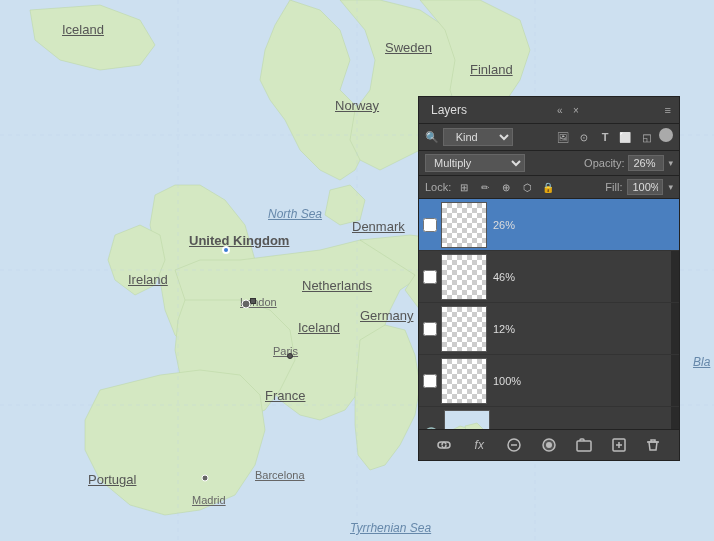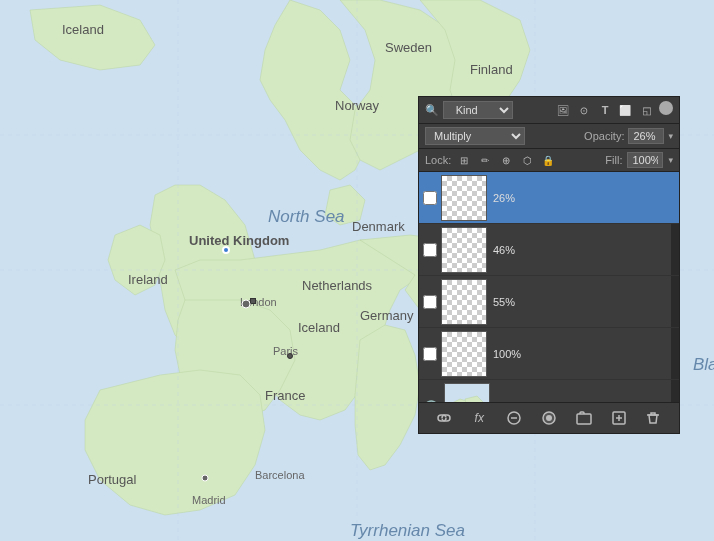--- a/index.html
+++ b/index.html
@@ -264,29 +264,30 @@
     }
 
     
     .map-label {
       position: absolute;
       color: #444;
       font-size: 12px;
       font-family: Arial, sans-serif;
       pointer-events: none;
       white-space: nowrap;
+      text-decoration: underline;
     }
 
     .map-label.country {
       font-size: 13px;
       color: #555;
     }
 
     .map-label.sea {
-      font-size: 17px;
+      font-size: 12px;
       color: #6688aa;
       font-style: italic;
     }
 
     .location-dot {
       position: absolute;
       width: 8px;
       height: 8px;
       background: #3a7bd5;
       border-radius: 50%;
@@ -378,20 +379,30 @@
   </div>
   <div style="position:absolute;top:469px;left:200px">
     <svg width="10" height="10">
         <circle cx="5" cy="5" r="3" fill="#666" stroke="#fff" stroke-width="1"></circle>
       </svg>
   </div>
 </div>
 
 <div id="layers-panel">
 
+  <div id="panel-header">
+    <div id="panel-tab">
+      <span>Layers</span>
+    </div>
+    <div id="panel-ctrl">
+      <div class="panel-ctrl-btn">«</div>
+      <div class="panel-ctrl-btn">×</div>
+    </div>
+    <div id="panel-menu-icon">≡</div>
+  </div>
 
   <div id="filter-row">
     <div id="search-icon-wrap">🔍</div>
     <select id="filter-select">
       <option>Kind</option>
       <option>Name</option>
       <option>Effect</option>
       <option>Mode</option>
     </select>
     <div class="toolbar-icons">
@@ -440,21 +451,21 @@
 
     <div class="layer-item">
       <input type="checkbox" class="layer-checkbox" style="">
       <div class="layer-thumb"></div>
       <span class="layer-label">46%</span>
     </div>
 
     <div class="layer-item">
       <input type="checkbox" class="layer-checkbox" style="">
       <div class="layer-thumb"></div>
-      <span class="layer-label">55%</span>
+      <span class="layer-label">12%</span>
     </div>
 
     <div class="layer-item">
       <input type="checkbox" class="layer-checkbox" style="">
       <div class="layer-thumb"></div>
       <span class="layer-label">100%</span>
     </div>
 
     <div class="layer-item">
       <span class="eye-icon">👁</span>

